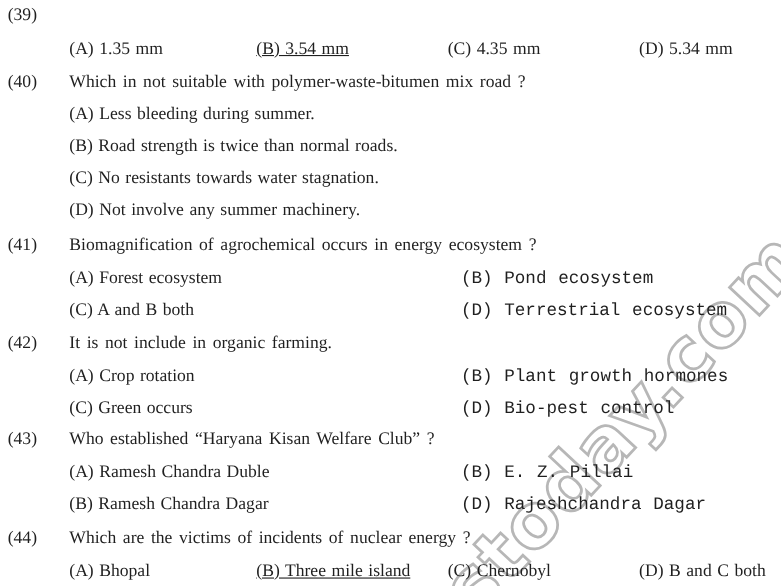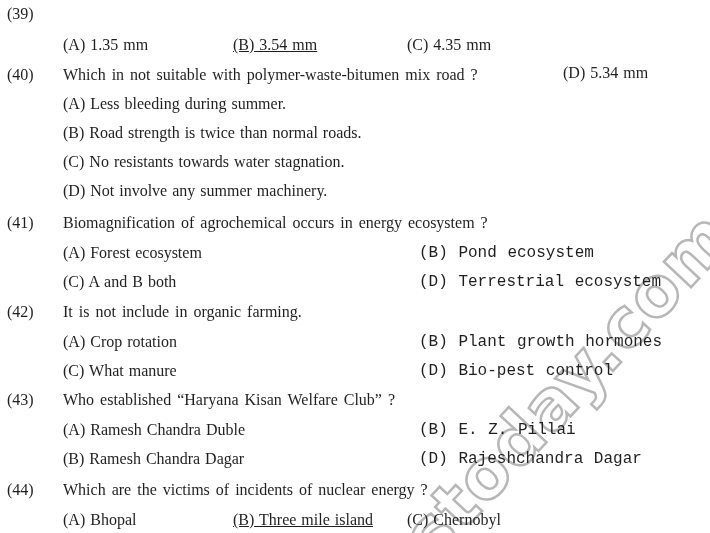--- a/index.html
+++ b/index.html
@@ -41,21 +41,21 @@
     line-height: 20px;
     white-space: nowrap;
     z-index: 1;
   }
   .line span { position: absolute; top: 0; }
   .qnum  { left: 7px;  }
   .qtext { left: 63px; word-spacing: 2px; }
   .col-a { left: 63px;  word-spacing: 1px; }
   .col-b4 { left: 233px; word-spacing: 1px; text-decoration: underline; }
   .col-c4 { left: 407px; word-spacing: 1px; }
-  .col-d4 { left: 563px; word-spacing: 1px; margin-top: 28px; }
+  .col-d4 { left: 581px; word-spacing: 1px; }
   .col-2 { left: 419px; word-spacing: 1px; font-family: Liberation Mono, monospace; }
 </style>
 </head>
 <body>
 
 <div class="page">
 
   <div class="watermark">studiestoday.com</div>
 
   <div>
@@ -107,21 +107,21 @@
   <div>
     <div class="line" style="top:302px">
       <span class="qnum">(42)</span>
       <span class="qtext">It is not include in organic farming.</span>
     </div>
     <div class="line" style="top:332px">
       <span class="col-a">(A) Crop rotation</span>
       <span class="col-2">(B) Plant growth hormones</span>
     </div>
     <div class="line" style="top:361px">
-      <span class="col-a">(C) What manure</span>
+      <span class="col-a">(C) Green occurs</span>
       <span class="col-2">(D) Bio-pest control</span>
     </div>
   </div>
 
   <div>
     <div class="line" style="top:390px">
       <span class="qnum">(43)</span>
       <span class="qtext">Who established “Haryana Kisan Welfare Club” ?</span>
     </div>
     <div class="line" style="top:420px">

